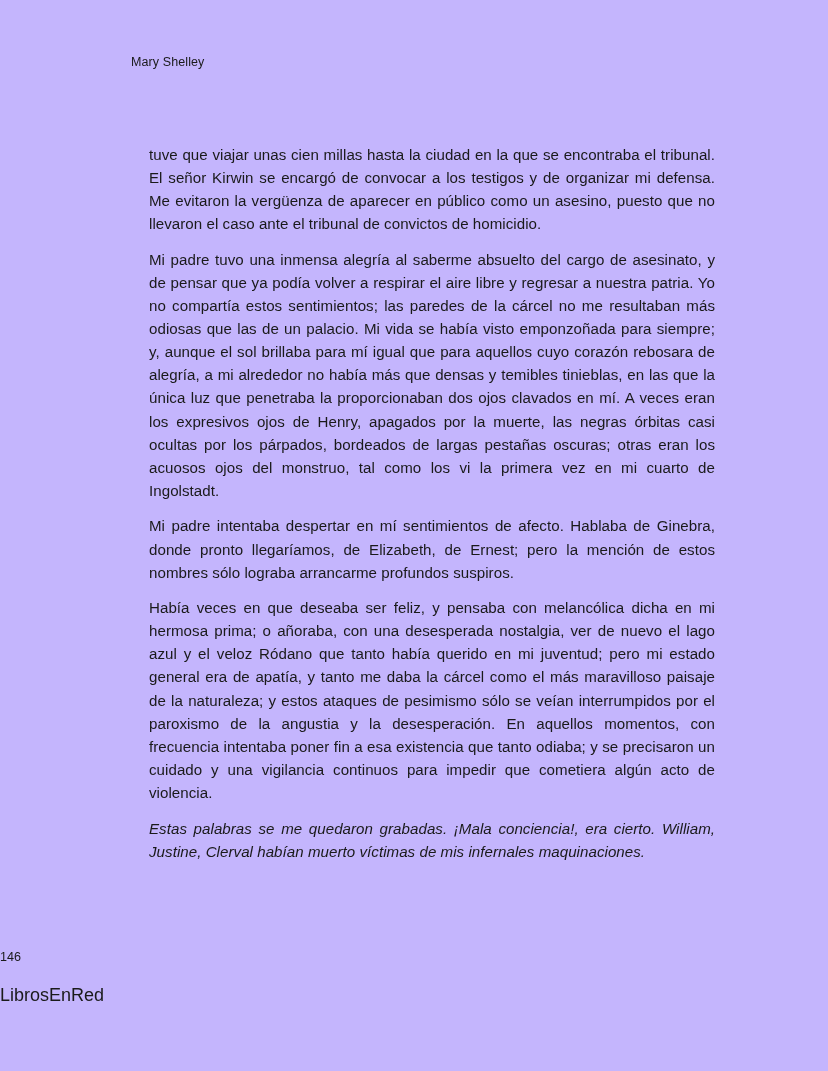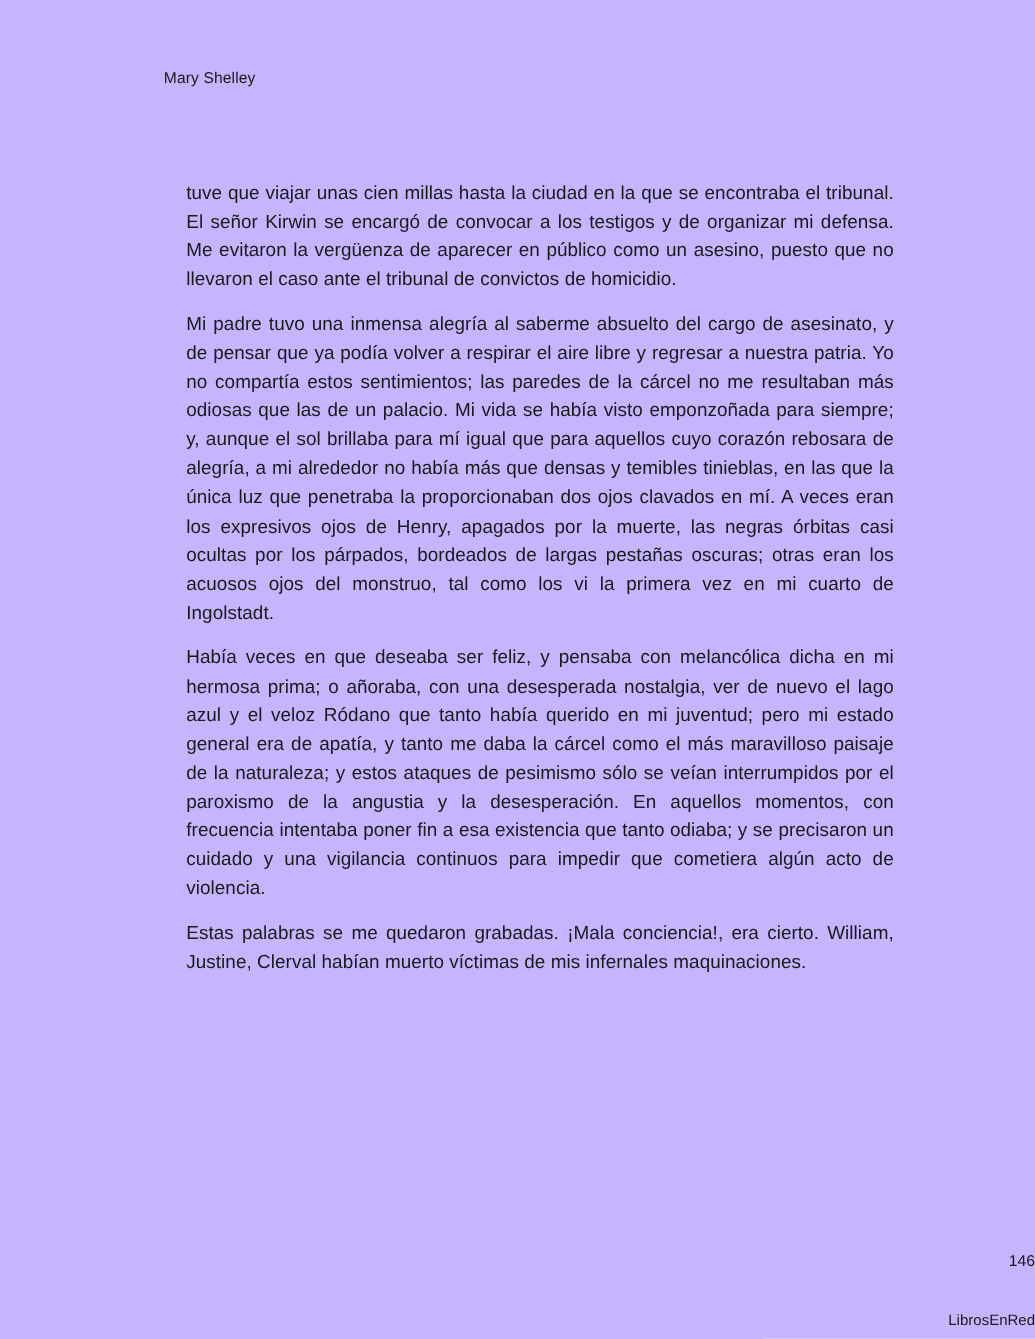--- a/index.html
+++ b/index.html
@@ -41,50 +41,52 @@
     font-size: 15.1px;
     line-height: 23.1px;
     text-align: justify;
     text-justify: inter-word;
     hyphens: none;
     color: #1a1a1a;
     letter-spacing: 0.05px;
   }
   .body-text p:last-child {
     margin-bottom: 0;
+    font-style: italic;
   }
   .footer {
     position: absolute;
     left: 0;
     right: 0;
-    top: 1002px;
-    text-align: right;
+    top: 950px;
+    text-align: left;
   }
   .folio {
     font-size: 12.6px;
     color: #1a1a1a;
     line-height: 1.2;
   }
   .imprint {
-    margin-top: 32px;
-    font-size: 12px;
+    margin-top: 20px;
+    font-size: 18px;
     color: #1a1a1a;
     line-height: 1.2;
   }
 </style>
 </head>
 <body>
 
 <div class="page">
 
   <div class="running-head">Mary Shelley</div>
 
   <div class="body-text">
     <p>tuve que viajar unas cien millas hasta la ciudad en la que se encontraba el tribunal. El señor Kirwin se encargó de convocar a los testigos y de organizar mi defensa. Me evitaron la vergüenza de aparecer en público como un asesino, puesto que no llevaron el caso ante el tribunal de convictos de homicidio.</p>
     <p>Mi padre tuvo una inmensa alegría al saberme absuelto del cargo de asesinato, y de pensar que ya podía volver a respirar el aire libre y regresar a nuestra patria. Yo no compartía estos sentimientos; las paredes de la cárcel no me resultaban más odiosas que las de un palacio. Mi vida se había visto emponzoñada para siempre; y, aunque el sol brillaba para mí igual que para aquellos cuyo corazón rebosara de alegría, a mi alrededor no había más que densas y temibles tinieblas, en las que la única luz que penetraba la proporcionaban dos ojos clavados en mí. A veces eran los expresivos ojos de Henry, apagados por la muerte, las negras órbitas casi ocultas por los párpados, bordeados de largas pestañas oscuras; otras eran los acuosos ojos del monstruo, tal como los vi la primera vez en mi cuarto de Ingolstadt.</p>
+    <p>Mi padre intentaba despertar en mí sentimientos de afecto. Hablaba de Ginebra, donde pronto llegaríamos, de Elizabeth, de Ernest; pero la mención de estos nombres sólo lograba arrancarme profundos suspiros.</p>
     <p>Había veces en que deseaba ser feliz, y pensaba con melancólica dicha en mi hermosa prima; o añoraba, con una desesperada nostalgia, ver de nuevo el lago azul y el veloz Ródano que tanto había querido en mi juventud; pero mi estado general era de apatía, y tanto me daba la cárcel como el más maravilloso paisaje de la naturaleza; y estos ataques de pesimismo sólo se veían interrumpidos por el paroxismo de la angustia y la desesperación. En aquellos momentos, con frecuencia intentaba poner fin a esa existencia que tanto odiaba; y se precisaron un cuidado y una vigilancia continuos para impedir que cometiera algún acto de violencia.</p>
     <p>Estas palabras se me quedaron grabadas. ¡Mala conciencia!, era cierto. William, Justine, Clerval habían muerto víctimas de mis infernales maquinaciones.</p>
   </div>
 
   <div class="footer">
     <div class="folio">146</div>
     <div class="imprint">LibrosEnRed</div>
   </div>
 
 </div>

